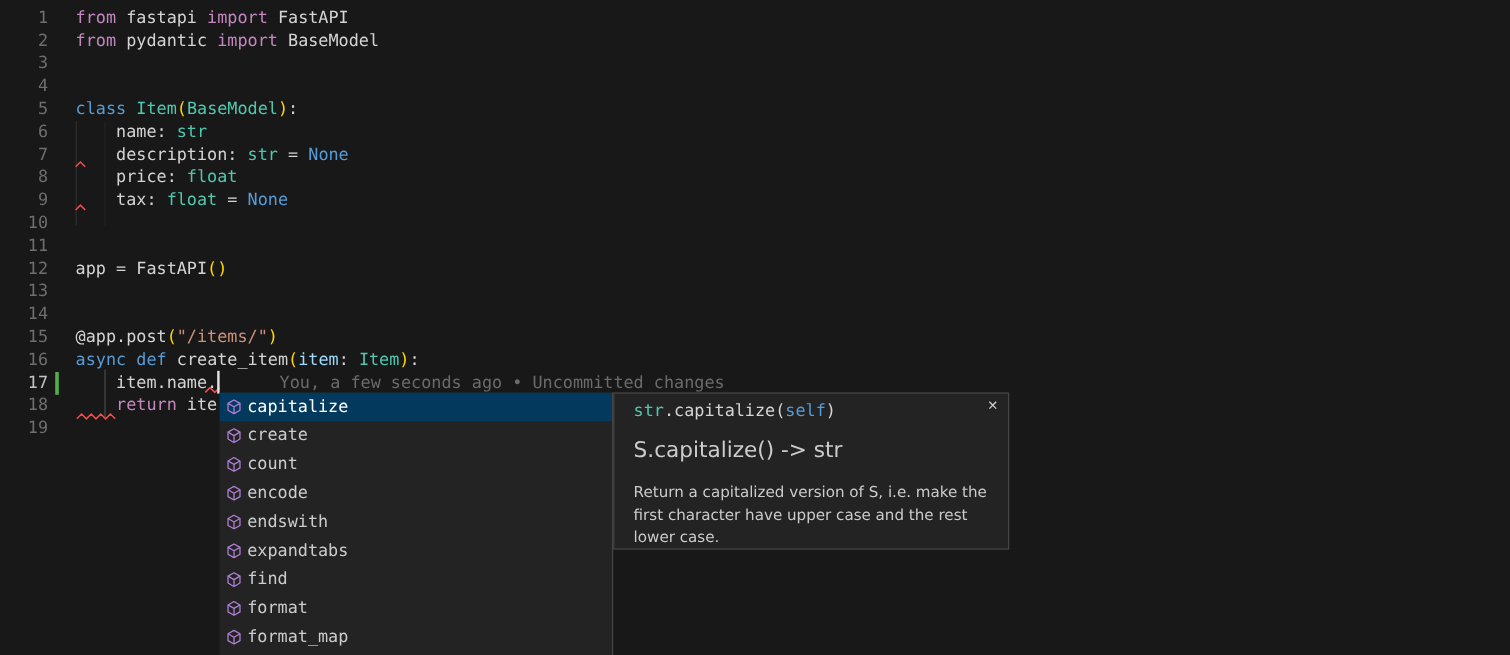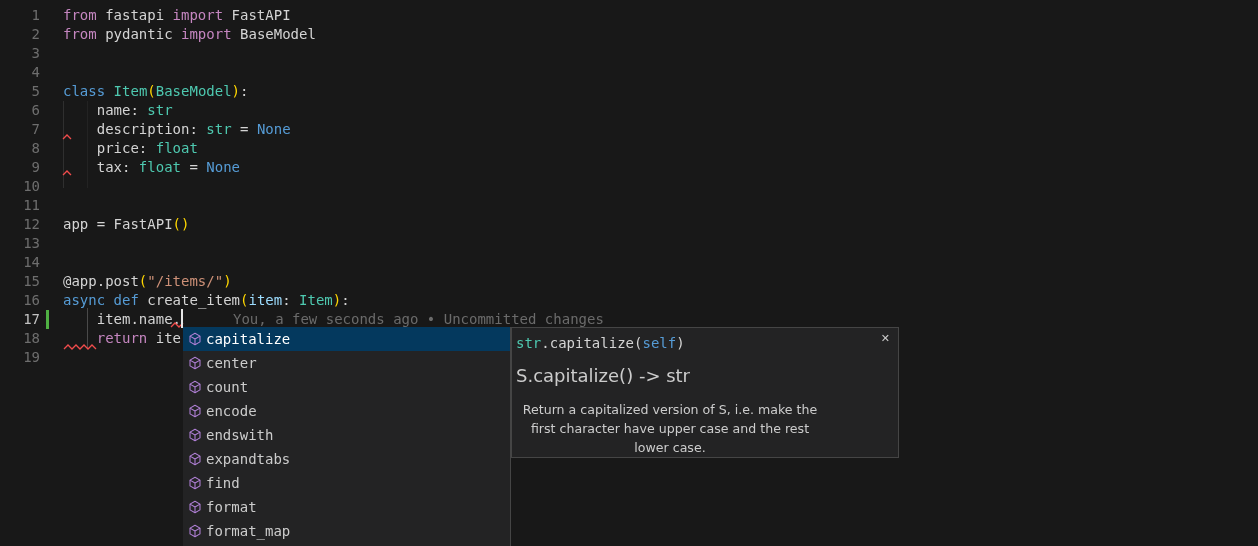--- a/index.html
+++ b/index.html
@@ -31,28 +31,28 @@
   
   #suggest{left:183px;top:327px;width:328px;height:219px;box-sizing:border-box;
     background:var(--widget-bg,#222223);border-right:1px solid var(--widget-border,#454545);
     overflow:hidden;z-index:5;}
   .suggest-row{display:flex;align-items:center;height:24px;padding-left:4px;
     font-size:14px;color:#cccccc;white-space:pre;cursor:default;}
   .suggest-row.selected{background:var(--selected-bg,#04395e);color:#ffffff;}
   .s-icon{width:16px;height:16px;flex:none;margin-right:3px;color:var(--method-icon,#b180d7);display:flex;align-items:center;justify-content:center;}
   .s-icon svg{display:block;}
   
-  #docs{left:511px;top:327px;width:388px;height:131px;box-sizing:border-box;
+  #docs{left:511px;top:327px;width:330px;height:131px;box-sizing:border-box;
     background:var(--widget-bg,#242425);border:1px solid var(--widget-border,#454545);
-    padding:6px 4px;z-index:6;color:#cccccc;}
+    padding:6px 16px;z-index:6;color:#cccccc;}
   #sig{font-size:14px;line-height:19px;white-space:pre;}
   #doc-close{position:absolute;top:5px;right:8px;font-size:11px;color:#cccccc;
     font-family:"DejaVu Sans",sans-serif;cursor:pointer;line-height:12px;}
   #doc-summary{margin-top:14px;font-family:"DejaVu Sans",sans-serif;font-size:18px;line-height:17px;}
-  #doc-desc{margin-top:16px;font-family:"DejaVu Sans",sans-serif;font-size:12.6px;line-height:19px;width:308px;text-align:center;}
+  #doc-desc{margin-top:16px;font-family:"DejaVu Sans",sans-serif;font-size:12.6px;line-height:19px;width:308px;}
 </style>
 </head>
 <body>
 
 <div id="canvas">
 
   <div id="lines">
       <div class="line-row">
         <div class="gutter">1</div>
         <div class="code"><span class="tok-kw">from</span><span class="tok-plain"> fastapi </span><span class="tok-kw">import</span><span class="tok-plain"> FastAPI</span></div>
@@ -156,21 +156,21 @@
 
   <div id="suggest" class="abs">
     <div id="suggest-list">
         <div class="suggest-row selected"><span class="s-icon"><svg width="14" height="14" viewBox="0 0 16 16">
               <path d="M8 1.5 L13.7 4.7 V11.3 L8 14.5 L2.3 11.3 V4.7 Z" fill="none" stroke="currentColor" stroke-width="1.2" stroke-linejoin="round"></path>
               <path d="M2.3 4.7 L8 8 L13.7 4.7 M8 8 V14.5" fill="none" stroke="currentColor" stroke-width="1.2" stroke-linejoin="round"></path>
             </svg></span><span class="s-label">capitalize</span></div>
         <div class="suggest-row"><span class="s-icon"><svg width="14" height="14" viewBox="0 0 16 16">
               <path d="M8 1.5 L13.7 4.7 V11.3 L8 14.5 L2.3 11.3 V4.7 Z" fill="none" stroke="currentColor" stroke-width="1.2" stroke-linejoin="round"></path>
               <path d="M2.3 4.7 L8 8 L13.7 4.7 M8 8 V14.5" fill="none" stroke="currentColor" stroke-width="1.2" stroke-linejoin="round"></path>
-            </svg></span><span class="s-label">center</span></div>
+            </svg></span><span class="s-label">create</span></div>
         <div class="suggest-row"><span class="s-icon"><svg width="14" height="14" viewBox="0 0 16 16">
               <path d="M8 1.5 L13.7 4.7 V11.3 L8 14.5 L2.3 11.3 V4.7 Z" fill="none" stroke="currentColor" stroke-width="1.2" stroke-linejoin="round"></path>
               <path d="M2.3 4.7 L8 8 L13.7 4.7 M8 8 V14.5" fill="none" stroke="currentColor" stroke-width="1.2" stroke-linejoin="round"></path>
             </svg></span><span class="s-label">count</span></div>
         <div class="suggest-row"><span class="s-icon"><svg width="14" height="14" viewBox="0 0 16 16">
               <path d="M8 1.5 L13.7 4.7 V11.3 L8 14.5 L2.3 11.3 V4.7 Z" fill="none" stroke="currentColor" stroke-width="1.2" stroke-linejoin="round"></path>
               <path d="M2.3 4.7 L8 8 L13.7 4.7 M8 8 V14.5" fill="none" stroke="currentColor" stroke-width="1.2" stroke-linejoin="round"></path>
             </svg></span><span class="s-label">encode</span></div>
         <div class="suggest-row"><span class="s-icon"><svg width="14" height="14" viewBox="0 0 16 16">
               <path d="M8 1.5 L13.7 4.7 V11.3 L8 14.5 L2.3 11.3 V4.7 Z" fill="none" stroke="currentColor" stroke-width="1.2" stroke-linejoin="round"></path>

